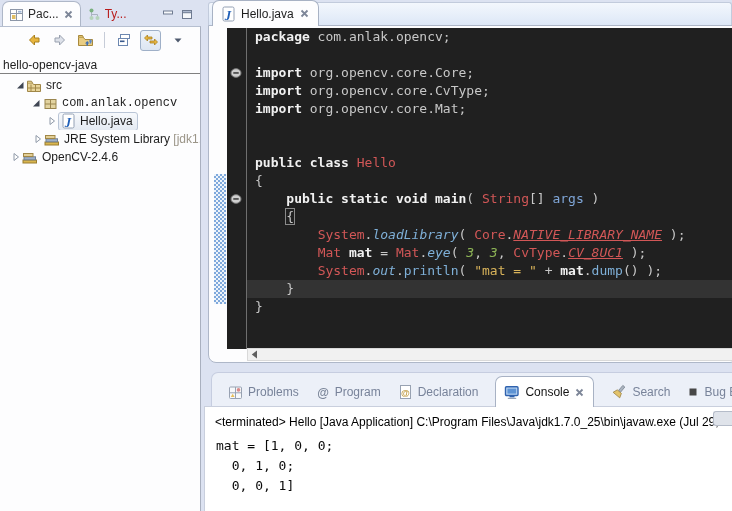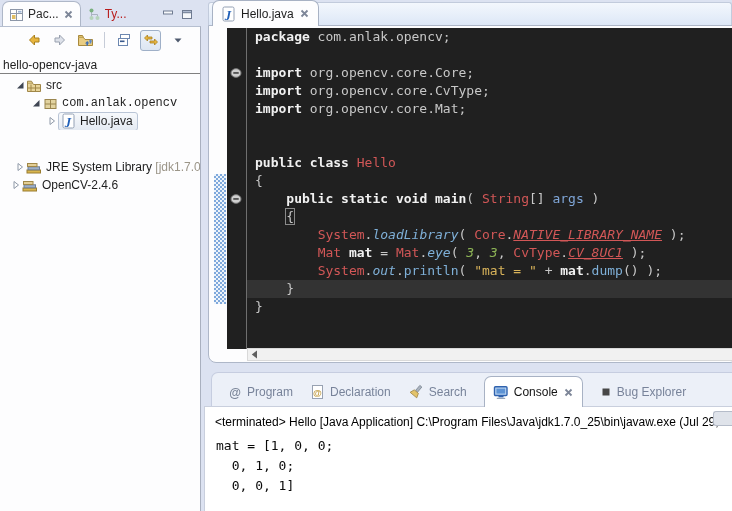--- a/index.html
+++ b/index.html
@@ -224,21 +224,21 @@
           <span class="sel-box" style="display: flex; align-items: center;">
             <span class="ticon">
               <svg width="15" height="16" viewBox="0 0 15 16">
                 <rect x="2" y="1" width="11" height="14" rx="1.5" fill="#ffffff" stroke="#93a0b4"></rect>
                 <text x="7.5" y="12" text-anchor="middle" font-size="10" font-weight="bold" font-style="italic" fill="#1f5fb8" font-family="DejaVu Serif, serif">J</text>
               </svg>
             </span>
             <span class="tlabel">Hello.java</span>
           </span>
         </div>
-        <div class="tree-row" style="padding-left: 14px; margin-top: 28px;">
+        <div class="tree-row" style="padding-left: 32px;">
           <span class="arrow">
             <svg width="10" height="10" viewBox="0 0 10 10">
               <path d="M3 1.5 V8.5 L7.5 5 Z" fill="#ffffff" stroke="#8f99a8"></path>
             </svg>
           </span>
           <span style="display: flex; align-items: center;">
             <span class="ticon">
               <svg width="16" height="15" viewBox="0 0 16 15">
                 <rect x="1" y="10" width="13.5" height="3" fill="#d9b64e" stroke="#9a7d2f"></rect>
                 <rect x="2" y="6.8" width="11.5" height="3" fill="#9fb0c6" stroke="#6f8098"></rect>
@@ -329,61 +329,73 @@
         <svg width="7" height="9" viewBox="0 0 7 9">
           <path d="M6 0.5 V8.5 L0.8 4.5 Z" fill="#5f5f5f"></path>
         </svg>
       </span>
   </div>
 </div>
 
 <div class="pane" id="b-frame">
     <div class="btab">
       <span>
+        <svg width="15" height="15" viewBox="0 0 15 15">
+          <rect x="1.5" y="2" width="12" height="11.5" rx="1" fill="#f7f8fa" stroke="#98a2b2"></rect>
+          <line x1="1.5" y1="7.8" x2="13.5" y2="7.8" stroke="#98a2b2"></line>
+          <line x1="7.5" y1="2" x2="7.5" y2="13.5" stroke="#98a2b2"></line>
+          <circle cx="10.5" cy="4.9" r="1.8" fill="#d98a8a"></circle>
+          <path d="M2.8 12 l1.9-3.2 1.9 3.2 Z" fill="#e8c05a"></path>
+        </svg>
+      </span>
+      <span>Problems</span>
+    </div>
+    <div class="btab">
+      <span>
         <svg width="14" height="14" viewBox="0 0 14 14">
           <text x="7" y="11.5" text-anchor="middle" font-size="12" font-weight="bold" fill="#7b8699" font-family="Liberation Sans, sans-serif">@</text>
         </svg>
       </span>
       <span>Program</span>
     </div>
     <div class="btab">
       <span>
         <svg width="15" height="16" viewBox="0 0 15 16">
           <rect x="2.5" y="1.5" width="10" height="13" fill="#ffffff" stroke="#98a2b2"></rect>
           <text x="7.5" y="11.5" text-anchor="middle" font-size="9" font-weight="bold" fill="#c09a3e" font-family="Liberation Sans, sans-serif">@</text>
         </svg>
       </span>
       <span>Declaration</span>
+    </div>
+    <div class="btab active">
+      <span>
+        <svg width="16" height="15" viewBox="0 0 16 15">
+          <rect x="1.5" y="1.8" width="12.5" height="8.7" rx="1" fill="#bcd6f2" stroke="#2f62ae" stroke-width="1.4"></rect>
+          <rect x="3.4" y="3.6" width="8.8" height="5" fill="#5e93d4"></rect>
+          <rect x="5.5" y="10.8" width="5" height="1.6" fill="#2f62ae"></rect>
+          <rect x="3.8" y="12.8" width="8.4" height="1.2" fill="#97a5b8"></rect>
+        </svg>
+      </span>
+      <span>Console</span>
+      <span>
+        <svg width="11" height="11" viewBox="0 0 11 11">
+          <path d="M2.5 2.5 L8.5 8.5 M8.5 2.5 L2.5 8.5" stroke="#7d8698" stroke-width="1.8"></path>
+        </svg>
+      </span>
     </div>
     <div class="btab">
       <span>
         <svg width="16" height="16" viewBox="0 0 16 16">
           <g transform="rotate(40 8 8)">
             <rect x="6.7" y="0.5" width="2.6" height="6.5" fill="#aab3bf" stroke="#7d8792" stroke-width="0.8"></rect>
             <path d="M5.3 7.5 h5.4 l1.6 4.5 h-8.6 Z" fill="#e3c36a" stroke="#a08748" stroke-width="0.8"></path>
           </g>
         </svg>
       </span>
       <span>Search</span>
-    </div>
-    <div class="btab active">
-      <span>
-        <svg width="16" height="15" viewBox="0 0 16 15">
-          <rect x="1.5" y="1.8" width="12.5" height="8.7" rx="1" fill="#bcd6f2" stroke="#2f62ae" stroke-width="1.4"></rect>
-          <rect x="3.4" y="3.6" width="8.8" height="5" fill="#5e93d4"></rect>
-          <rect x="5.5" y="10.8" width="5" height="1.6" fill="#2f62ae"></rect>
-          <rect x="3.8" y="12.8" width="8.4" height="1.2" fill="#97a5b8"></rect>
-        </svg>
-      </span>
-      <span>Console</span>
-      <span>
-        <svg width="11" height="11" viewBox="0 0 11 11">
-          <path d="M2.5 2.5 L8.5 8.5 M8.5 2.5 L2.5 8.5" stroke="#7d8698" stroke-width="1.8"></path>
-        </svg>
-      </span>
     </div>
     <div class="btab">
       <span>
         <svg width="12" height="12" viewBox="0 0 12 12">
           <rect x="2.5" y="2.5" width="7" height="7" fill="#474747"></rect>
         </svg>
       </span>
       <span>Bug Explorer</span>
     </div>
   </div>

